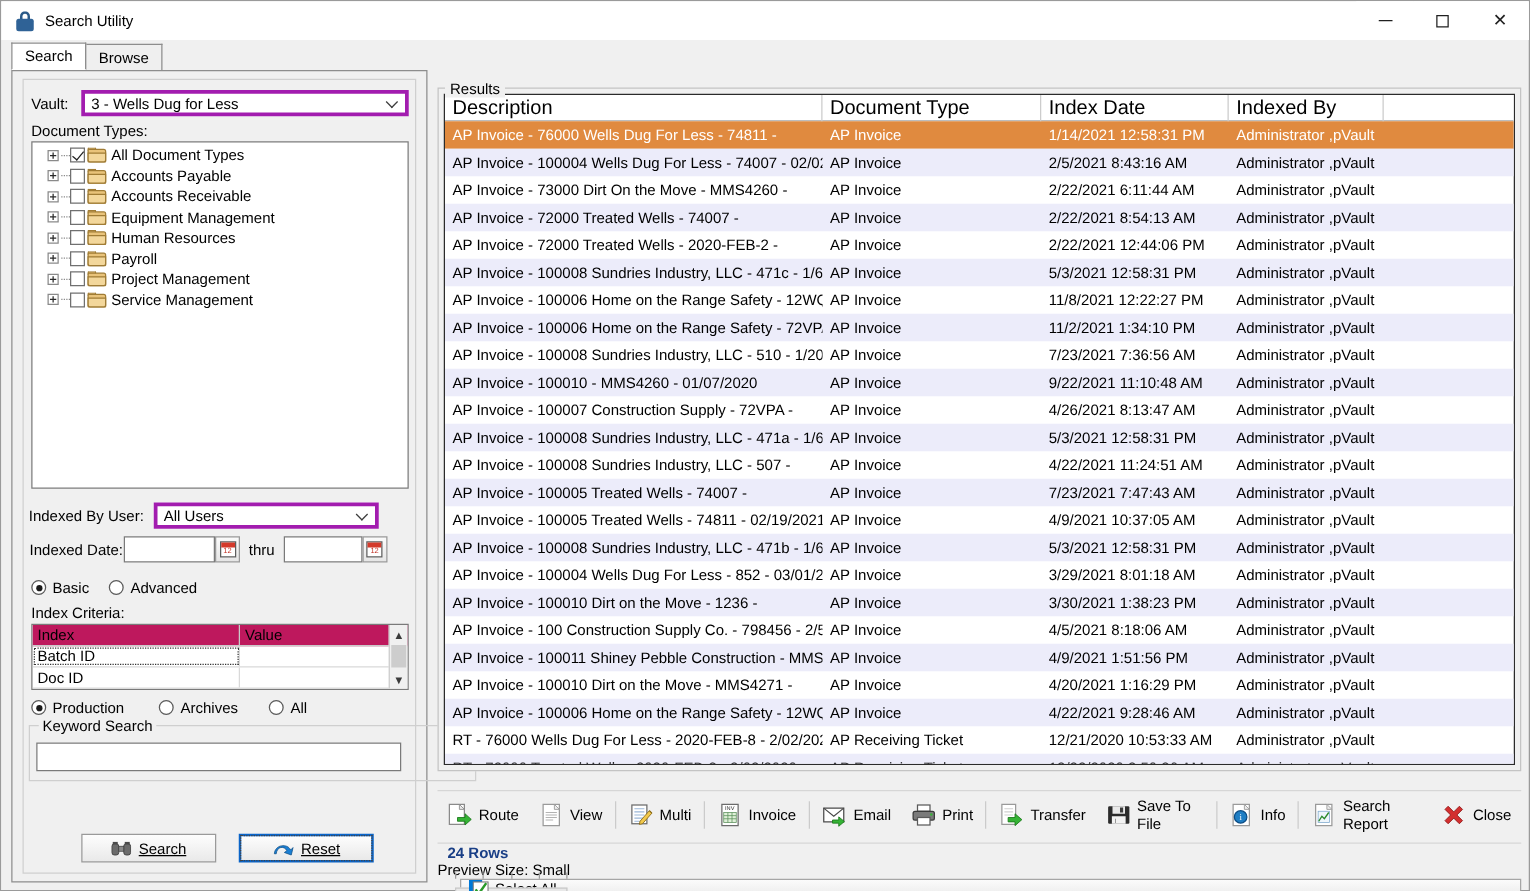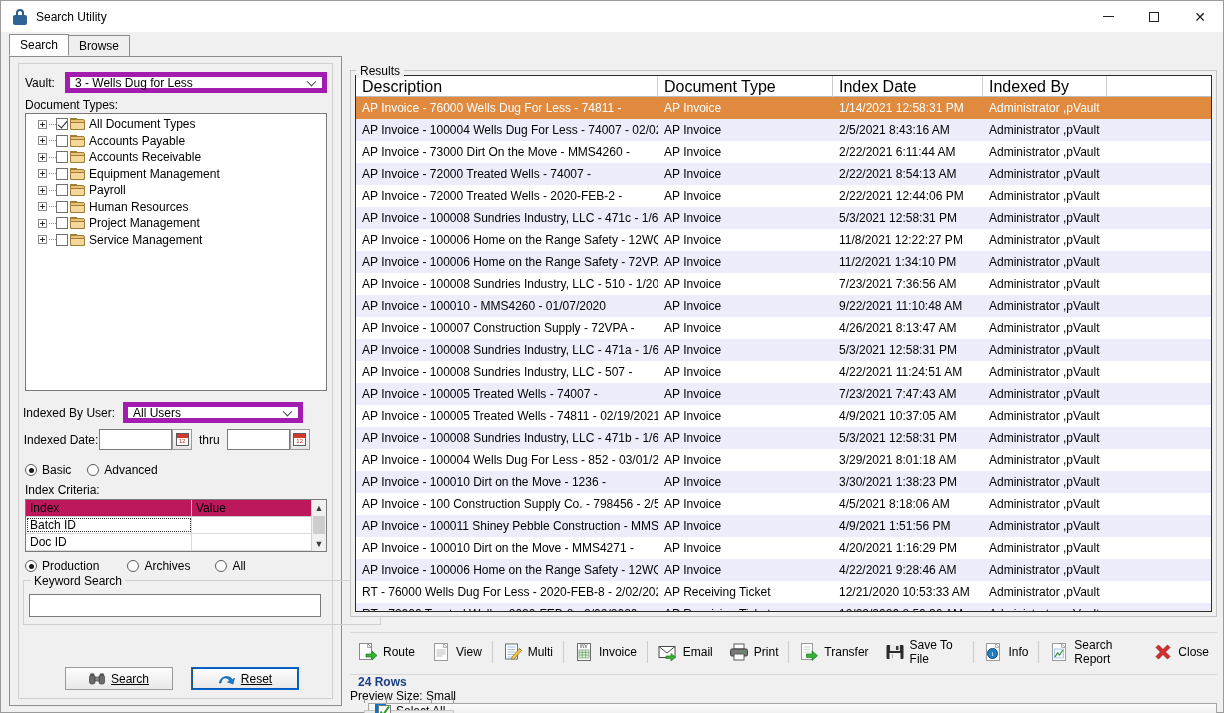--- a/index.html
+++ b/index.html
@@ -90,21 +90,21 @@
     position: absolute;
     left: 8px; right: 8px; top: 6px;
     bottom: 6px;
     border: 1px solid #cfcfcf;
     background: #f0f0f0;
   }
   .fld-row { display: flex; align-items: center; }
   .lbl { font-size: 12px; color: #000; }
 
   .combo {
-    border: 5px solid #a21caf;
+    border: 3px solid #a21caf;
     background: #fff;
     height: 21px;
     display: flex; align-items: center;
     padding-left: 5px;
     font-size: 12px;
     position: relative;
   }
   .combo .caret {
     position: absolute; right: 7px; top: 50%;
     width: 7px; height: 7px;
@@ -372,32 +372,32 @@
               </div>
               <div class="tnode">
                 <span class="expander"></span>
                   <span class="dots"></span>
                 <span class="cbox"></span>
                 <span class="folder">
                     <span class="tab-t"></span>
                     <span class="back"></span>
                     <span class="front"></span>
                   </span>
-                <span class="tlabel">Payroll</span>
+                <span class="tlabel">Human Resources</span>
               </div>
               <div class="tnode">
                 <span class="expander"></span>
                   <span class="dots"></span>
                 <span class="cbox"></span>
                 <span class="folder">
                     <span class="tab-t"></span>
                     <span class="back"></span>
                     <span class="front"></span>
                   </span>
-                <span class="tlabel">Human Resources</span>
+                <span class="tlabel">Payroll</span>
               </div>
               <div class="tnode">
                 <span class="expander"></span>
                   <span class="dots"></span>
                 <span class="cbox"></span>
                 <span class="folder">
                     <span class="tab-t"></span>
                     <span class="back"></span>
                     <span class="front"></span>
                   </span>

